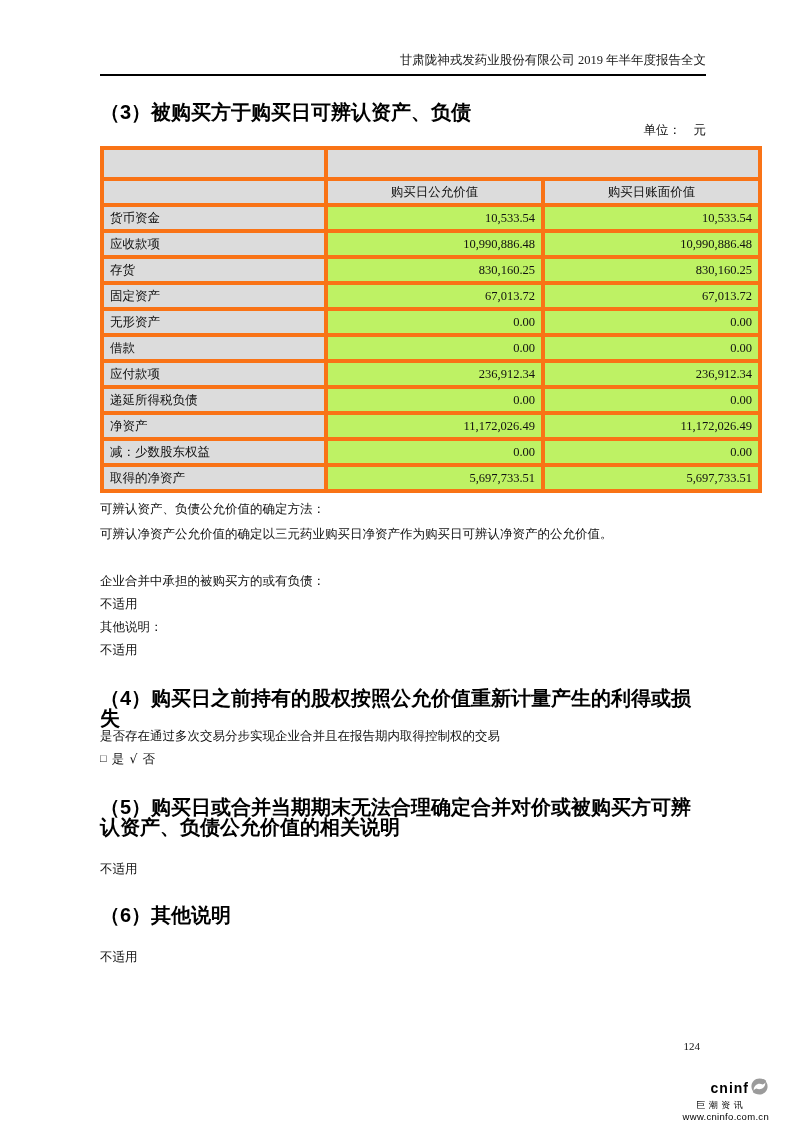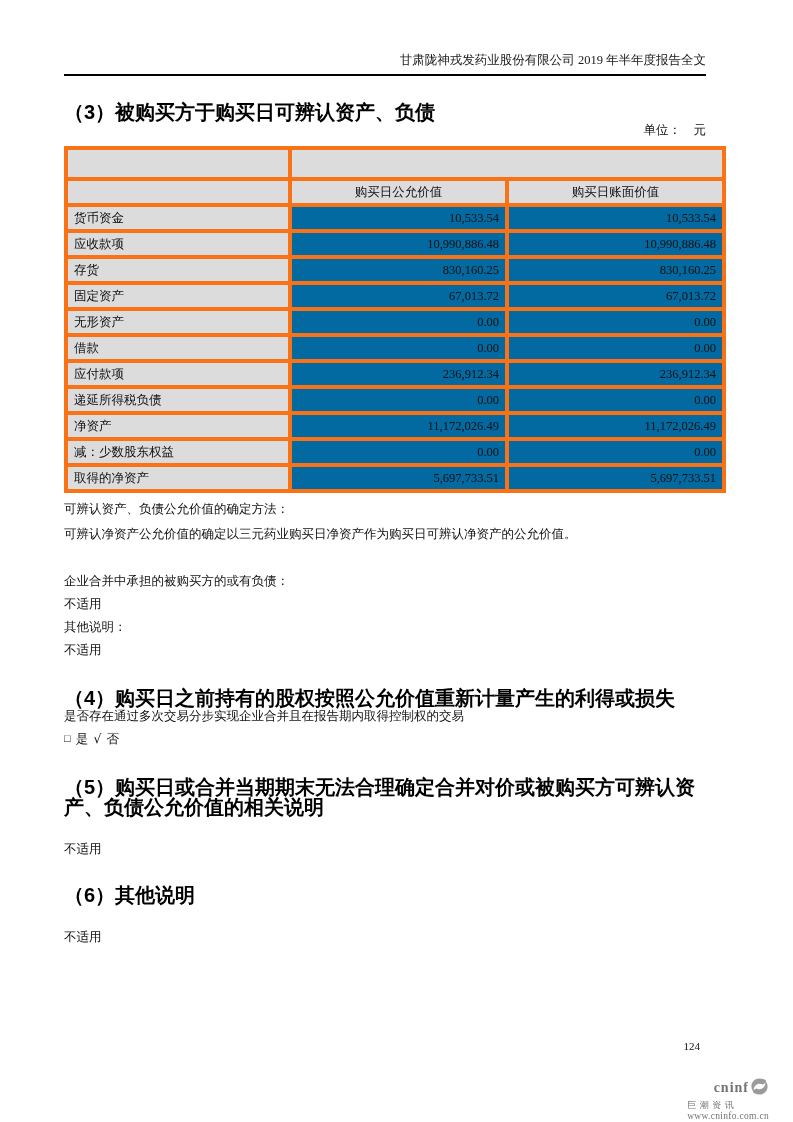--- a/index.html
+++ b/index.html
@@ -5,21 +5,21 @@
   * { margin: 0; padding: 0; box-sizing: border-box; }
   html, body { background: #ffffff; }
   body {
     width: 793px; height: 1122px;
     font-family: "Liberation Serif", "DejaVu Serif", serif;
     color: #111;
   }
   .page {
     position: relative;
     width: 773px; height: 1122px;
-    padding: 52px 67px 0 64px;
+    padding: 52px 67px 0 100px;
     background: #fff;
     overflow: hidden;
   }
   
   .report-header {
     text-align: right;
     font-size: 12.5px;
     line-height: 16px;
     color: #1a1a1a;
   }
@@ -62,21 +62,21 @@
     vertical-align: middle;
     overflow: hidden;
     white-space: nowrap;
   }
   table.assets col.c1 { width: 224px; }
   table.assets col.c2 { width: 217px; }
   table.assets col.c3 { width: 217px; }
   td.shade { background: #dcdcdc; }
   tr.spacer-row td { height: 31px; }
   td.colhead { text-align: center; }
-  td.num { text-align: right; background: #0369a1; }
+  td.num { text-align: right; background: #bef264; }
   td.rowlabel { text-align: left; }
   
   .para {
     font-size: 12.5px;
     line-height: 16px;
   }
   .mt-sm  { margin-top: 8px; }
   .mt-par { margin-top: 9px; }
   .mt-gap { margin-top: 31px; }
   .mt-line { margin-top: 7px; }
@@ -87,23 +87,23 @@
   .options .check { font-family: "DejaVu Sans", sans-serif; }
   
   .page-number {
     position: absolute;
     top: 1040px; right: 73px;
     font-size: 11px;
   }
   .cninfo-logo {
     position: absolute;
     top: 1077px; right: 4px;
-    text-align: left;
-    color: #737373;
-    font-family: Liberation Serif, serif;
+    text-align: center;
+    color: #000000;
+    font-family: Liberation Sans, sans-serif;
     line-height: 1;
   }
   .logo-row1 {
     display: flex;
     align-items: center;
     justify-content: flex-end;
     gap: 1px;
   }
   .logo-brand {
     font-weight: bold;

